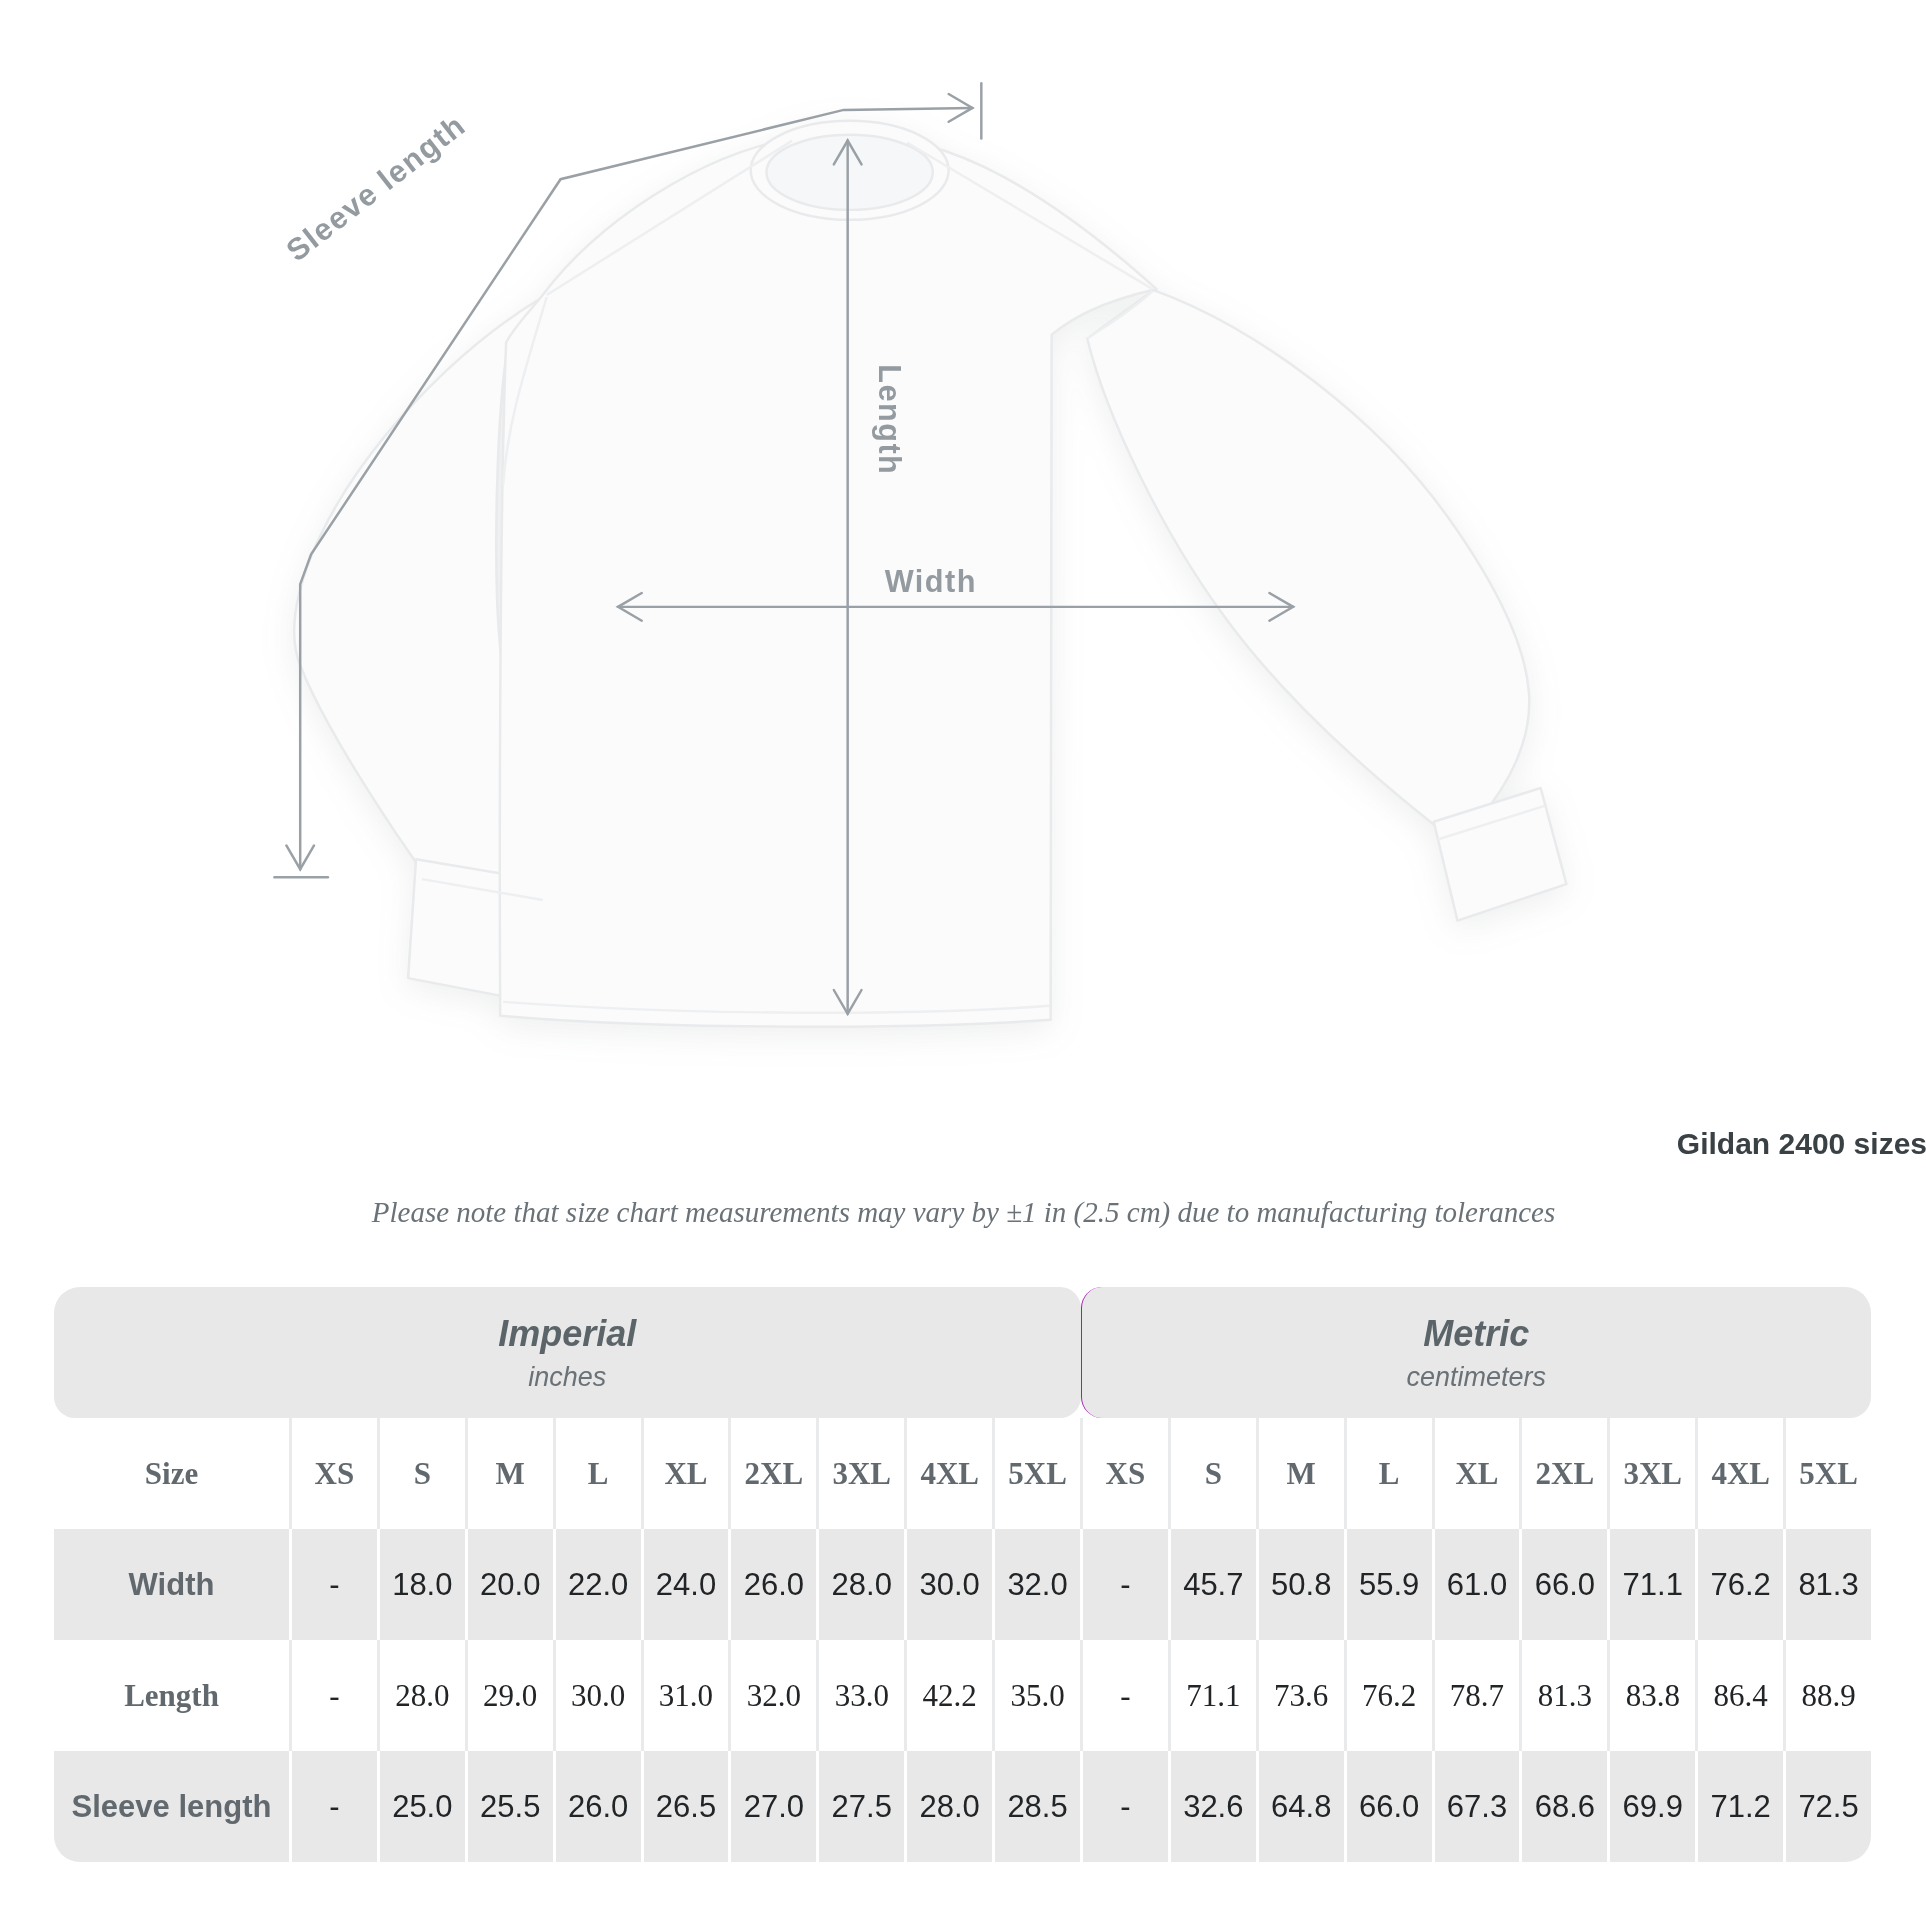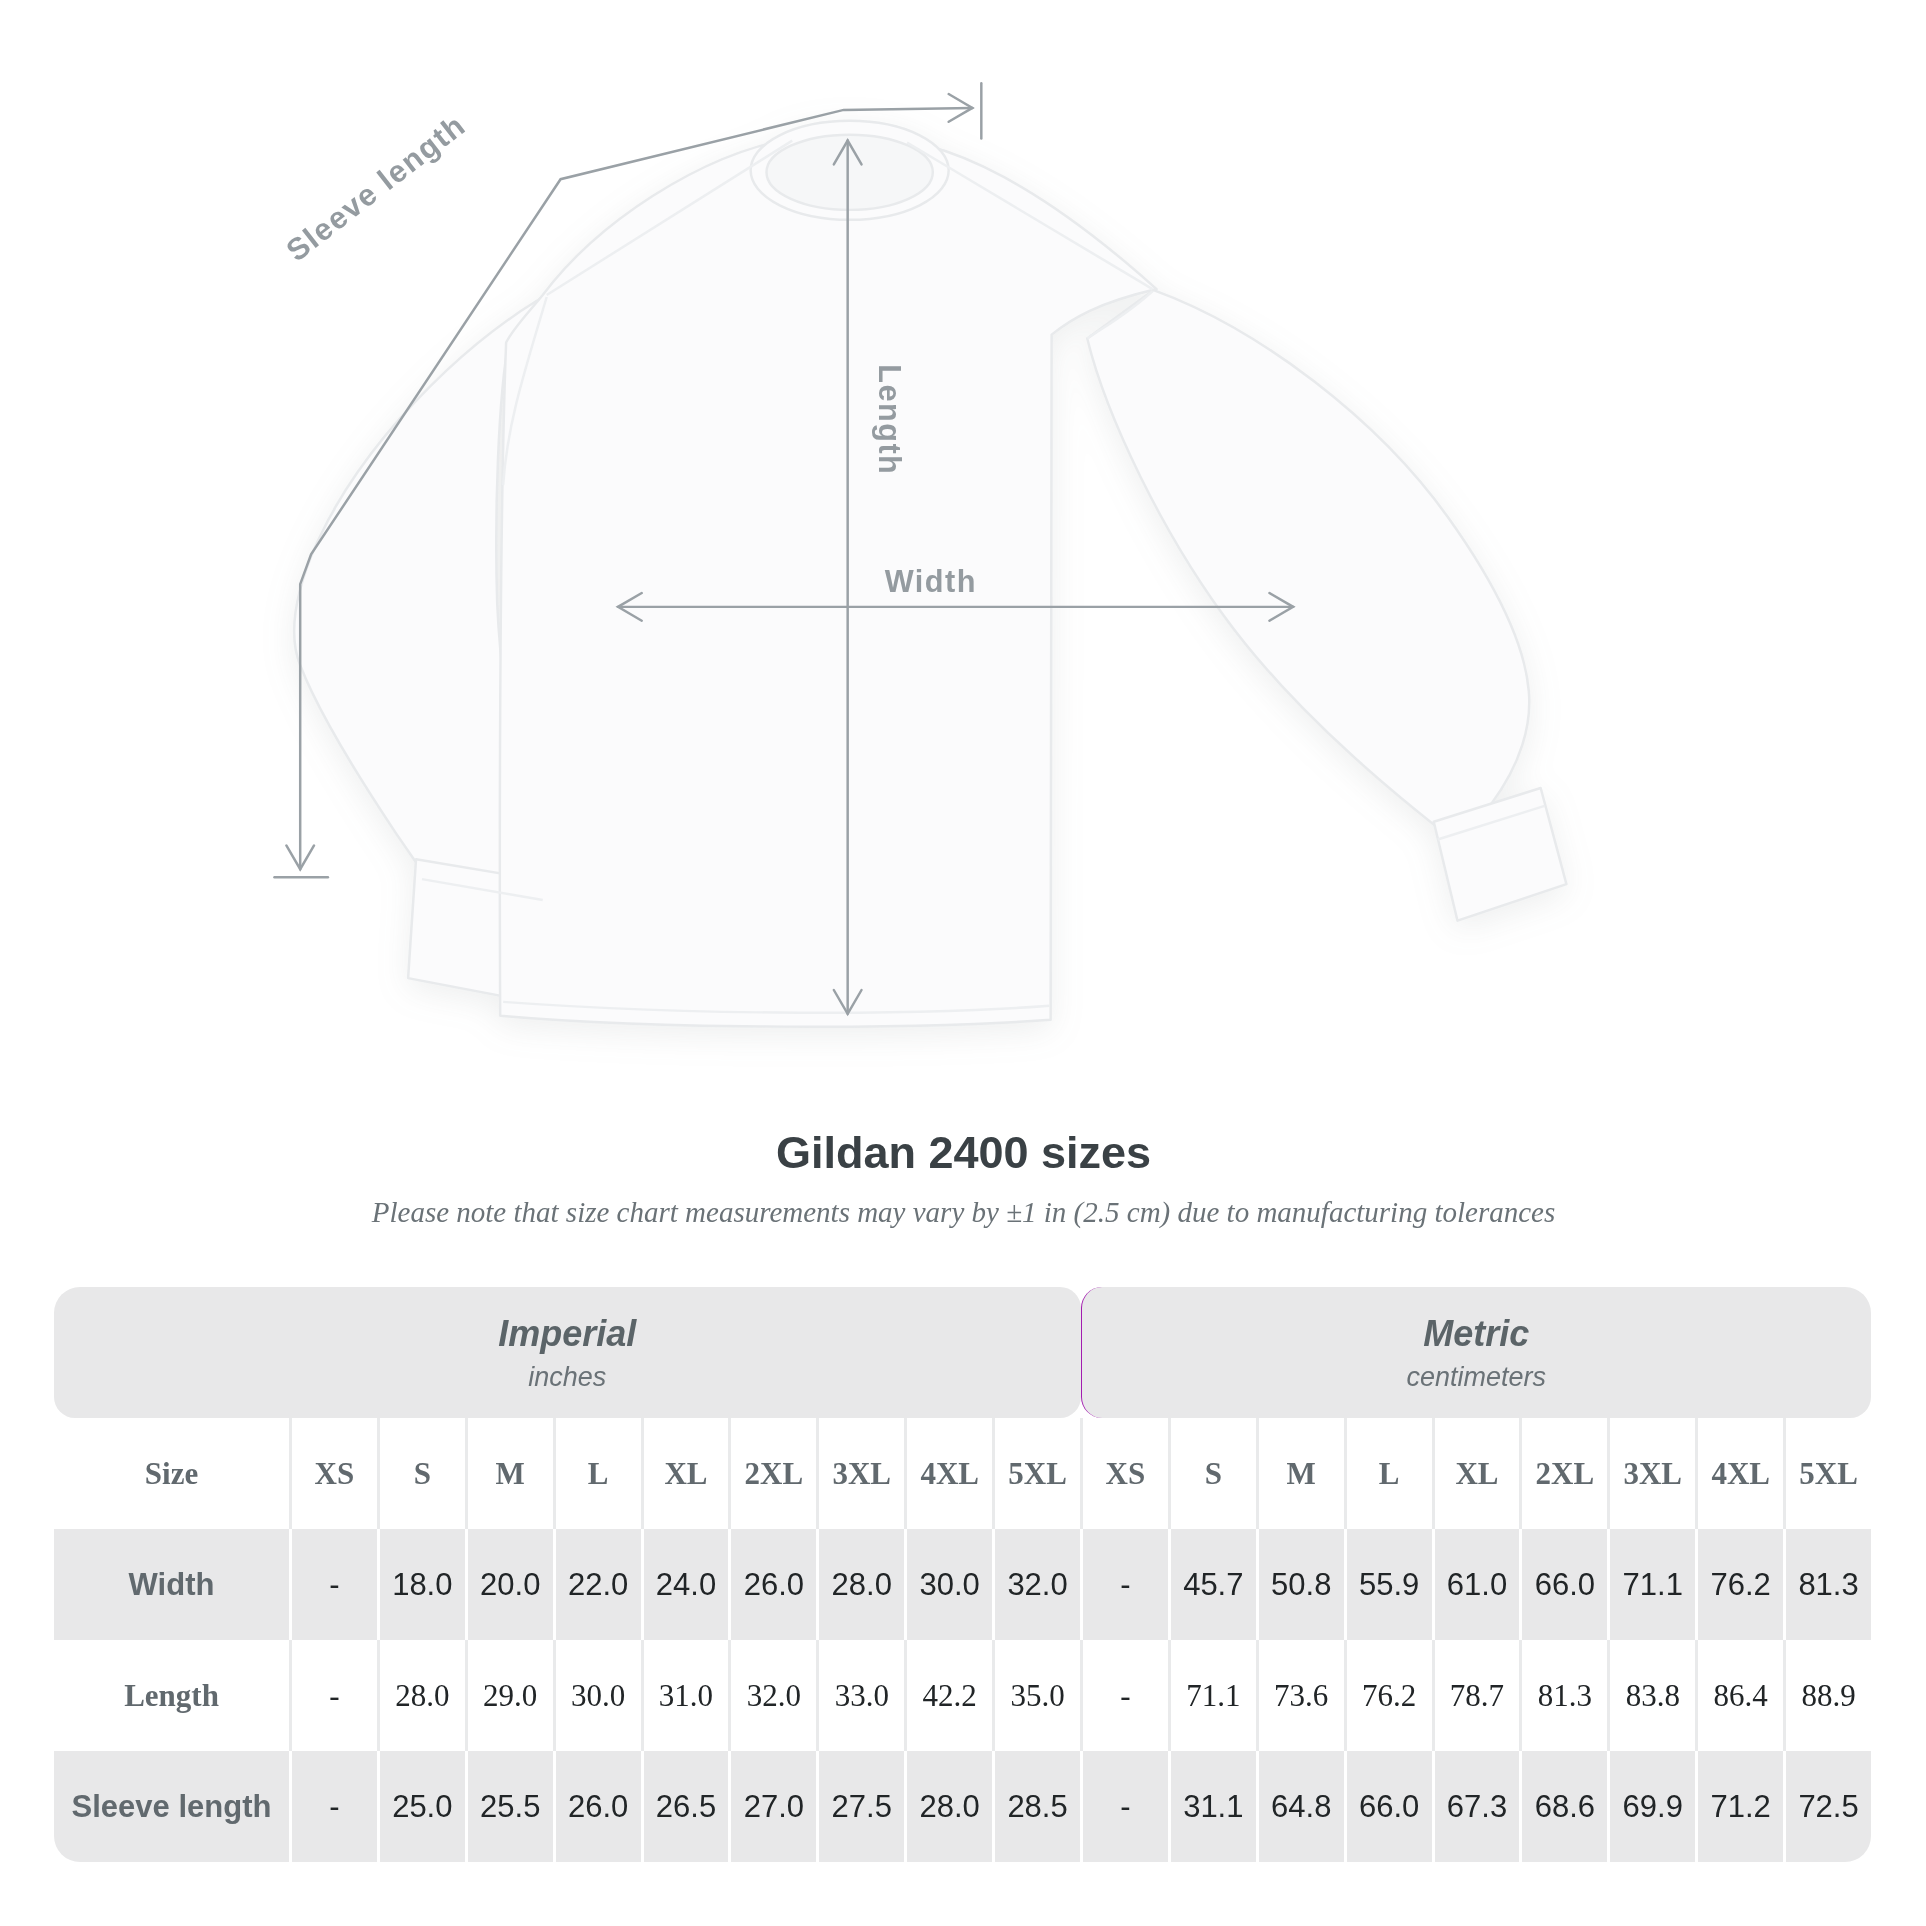--- a/index.html
+++ b/index.html
@@ -8,22 +8,22 @@
   .canvas{position:absolute;inset:0;background:#fff;}
 
   
   .figure{position:absolute;left:0;top:0;width:1927px;height:1089px;}
   .figure svg{display:block;width:100%;height:100%;}
   .shirt{filter:drop-shadow(0 8px 16px rgba(90,95,100,0.10));}
   .dim-text{fill:#949ba0;font-weight:bold;font-size:31px;letter-spacing:1.5px;
             font-family:"Liberation Sans", sans-serif;}
 
   
-  .title{position:absolute;left:0;width:100%;top:1127px;text-align:center;
-         font-size:45px;font-weight:bold;color:#3a4145;}
+  .title{position:absolute;left:0;width:100%;top:1127px;text-align:right;
+         font-size:30px;font-weight:bold;color:#3a4145;}
   .note{position:absolute;left:0;width:100%;top:1196px;text-align:center;
         font-size:29px;font-style:italic;color:#6a7277;font-family:Liberation Serif, serif;}
 
   
   .size-table{position:absolute;left:54px;top:1287px;width:1817px;
               border-radius:26px;overflow:hidden;}
   .band{display:grid;grid-template-columns:56.5% 43.5%;height:131px;background:#fff;}
   .band-cell{background:#e8e8e9;display:flex;flex-direction:column;
              align-items:center;justify-content:center;gap:7px;border-radius:21px;}
   .band-cell.metric-band{border-left:1px solid #a21caf;}
@@ -192,21 +192,21 @@
       <div class="cell">-</div>
       <div class="cell">25.0</div>
       <div class="cell">25.5</div>
       <div class="cell">26.0</div>
       <div class="cell">26.5</div>
       <div class="cell">27.0</div>
       <div class="cell">27.5</div>
       <div class="cell">28.0</div>
       <div class="cell">28.5</div>
       <div class="cell">-</div>
-      <div class="cell">31.1</div>
+      <div class="cell">32.6</div>
       <div class="cell">64.8</div>
       <div class="cell">66.0</div>
       <div class="cell">67.3</div>
       <div class="cell">68.6</div>
       <div class="cell">69.9</div>
       <div class="cell">71.2</div>
       <div class="cell">72.5</div>
     </div>
 
   </div>

